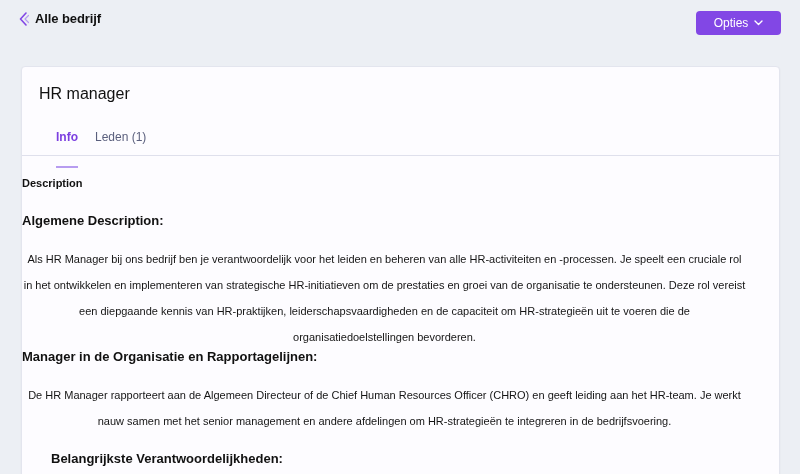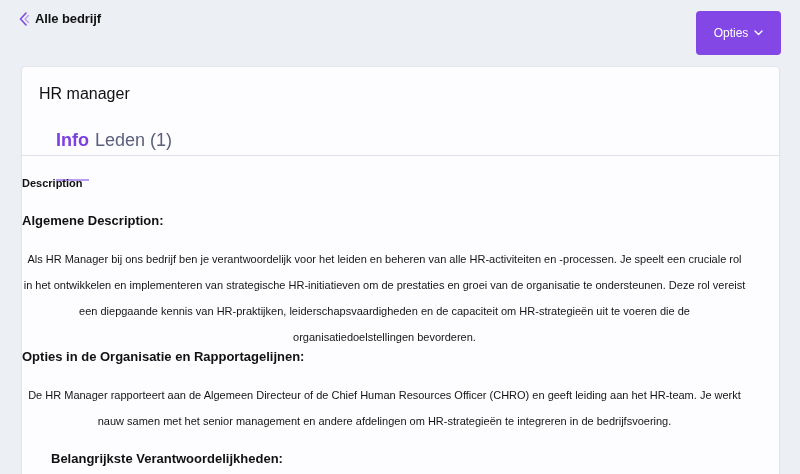--- a/index.html
+++ b/index.html
@@ -12,21 +12,21 @@
     .page { position: relative; width: 800px; height: 474px; }
     .back-link {
       position: absolute; left: 18px; top: 11px;
       display: flex; align-items: center; gap: 6px;
       cursor: pointer; text-decoration: none;
     }
     .back-link svg { width: 11px; height: 14px; }
     .back-label { font-size: 13px; font-weight: 700; color: #111; letter-spacing: -0.1px; }
     .options-btn {
       position: absolute; left: 696px; top: 11px;
-      width: 85px; height: 44px;
+      width: 85px; height: 24px;
       background: #8247e5; border: none; border-radius: 4px;
       color: #fff; font-size: 12px;
       display: flex; align-items: center; justify-content: center; gap: 6px;
       cursor: pointer;
       font-family: "Liberation Sans", "DejaVu Sans", sans-serif;
     }
     .options-btn svg { width: 9px; height: 6px; }
     .card {
       position: absolute; left: 21px; top: 66px;
       width: 759px; height: 420px;
@@ -38,22 +38,22 @@
     }
     .card-title {
       position: absolute; left: 17px; top: 18px;
       font-size: 16px; font-weight: 400; color: #111;
     }
     .tabs {
       position: absolute; left: 0; top: 57px; width: 100%; height: 32px;
       border-bottom: 1px solid #dfe0ec;
     }
     .tab {
-      position: absolute; top: 6px; font-size: 18px; cursor: pointer;
-      padding-bottom: 28px;
+      position: absolute; top: 6px; font-size: 12px; cursor: pointer;
+      padding-bottom: 22px;
     }
     .tab.active { left: 34px; color: #7c3fe0; font-weight: 700; border-bottom: 2px solid #b79cf0; }
     .tab.inactive { left: 73px; color: #5a5f7d; }
     .content { position: absolute; left: 0; top: 110px; width: 725px; }
     .desc-label { font-size: 11px; font-weight: 700; color: #111; }
     .section-heading {
       font-size: 13px; font-weight: 700; color: #111;
     }
     .para {
       font-size: 11px; line-height: 26px; color: #151515; text-align: center;
@@ -91,19 +91,19 @@
       <div class="tab active">Info</div>
       <div class="tab inactive">Leden (1)</div>
     </div>
 
     <div class="content">
       <div class="desc-label">Description</div>
 
       <h2 class="section-heading h1">Algemene Description:</h2>
       <p class="para p1">Als HR Manager bij ons bedrijf ben je verantwoordelijk voor het leiden en beheren van alle HR-activiteiten en -processen. Je speelt een cruciale rol in het ontwikkelen en implementeren van strategische HR-initiatieven om de prestaties en groei van de organisatie te ondersteunen. Deze rol vereist een diepgaande kennis van HR-praktijken, leiderschapsvaardigheden en de capaciteit om HR-strategieën uit te voeren die de organisatiedoelstellingen bevorderen.</p>
 
-      <h2 class="section-heading h2">Opties in de Organisatie en Rapportagelijnen:</h2>
+      <h2 class="section-heading h2">Manager in de Organisatie en Rapportagelijnen:</h2>
       <p class="para p2">De HR Manager rapporteert aan de Algemeen Directeur of de Chief Human Resources Officer (CHRO) en geeft leiding aan het HR-team. Je werkt nauw samen met het senior management en andere afdelingen om HR-strategieën te integreren in de bedrijfsvoering.</p>
 
       <h2 class="section-heading h3">Belangrijkste Verantwoordelijkheden:</h2>
     </div>
   </div>
 </div>
 
 </body></html>

